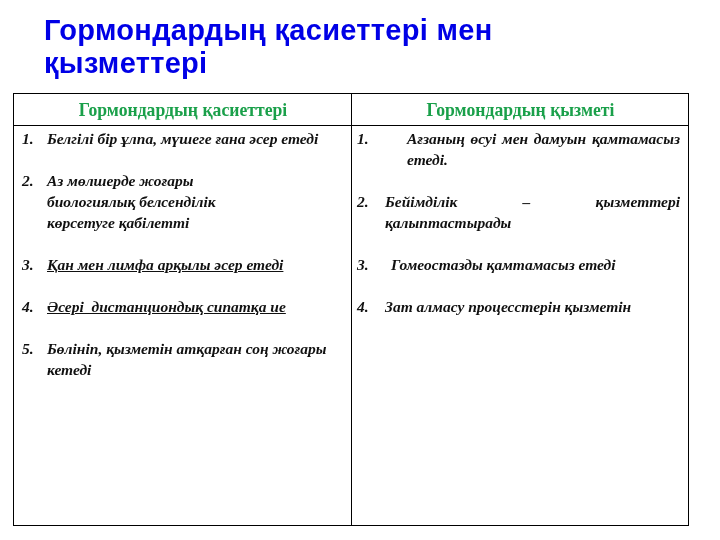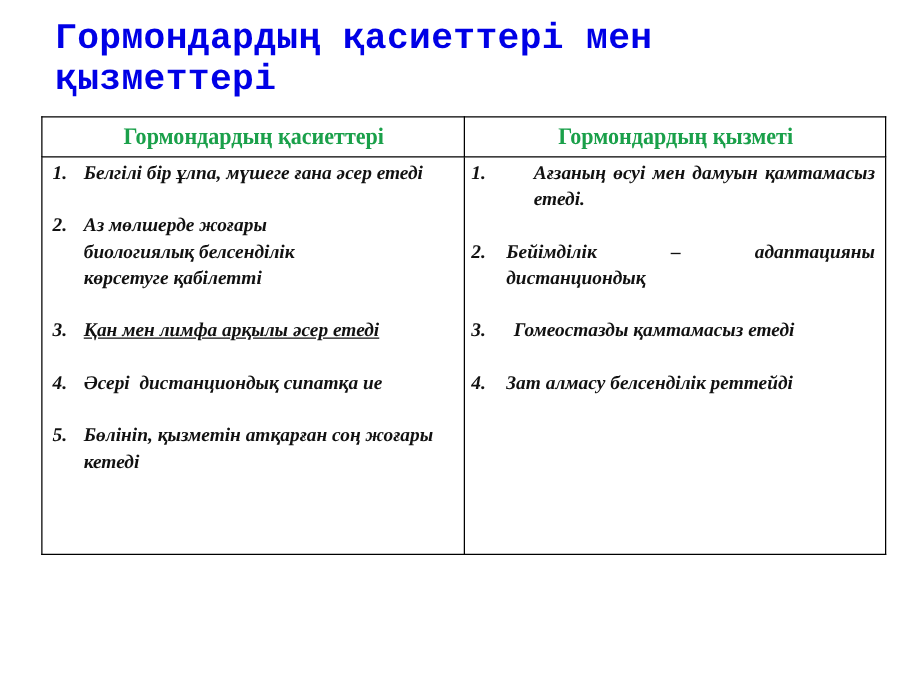--- a/index.html
+++ b/index.html
@@ -13,33 +13,33 @@
       position: relative;
       overflow: hidden;
       font-family: "DejaVu Serif", serif;
     }
     .title {
       position: absolute;
       left: 44px;
       top: 14px;
       width: 600px;
       margin: 0;
-      font-family: Liberation Mono, monospace;
+      font-family: Liberation Sans, sans-serif;
       font-weight: bold;
       font-size: 29px;
       line-height: 33px;
       color: #0000e6;
       letter-spacing: 0.3px;
     }
     .table {
       position: absolute;
-      left: 33px;
+      left: 13px;
       top: 93px;
       width: 675px;
-      height: 351px;
+      height: 433px;
       border-collapse: collapse;
       table-layout: fixed;
     }
     .table td, .table th {
       border: 1.5px solid #000;
       padding: 0;
       vertical-align: top;
     }
     .table th {
       height: 31px;
@@ -108,43 +108,43 @@
           <li>
             <span class="num">2.</span>
             <span class="txt" style="display:block;width:205px;">Аз мөлшерде жоғары биологиялық белсенділік көрсетуге қабілетті</span>
           </li>
           <li>
             <span class="num">3.</span>
             <span class="txt" style="display:block;width:260px;text-decoration:underline;">Қан мен лимфа арқылы әсер етеді</span>
           </li>
           <li>
             <span class="num">4.</span>
-            <span class="txt" style="display:block;width:290px;white-space:pre-wrap;">Әсері  дистанциондық сипатқа ие</span>
+            <span class="txt" style="display:block;width:290px;white-space:pre-wrap;text-decoration:underline;">Әсері  дистанциондық сипатқа ие</span>
           </li>
           <li>
             <span class="num">5.</span>
             <span class="txt" style="display:block;width:300px;">Бөлініп, қызметін атқарған соң жоғары кетеді</span>
           </li>
         </ol>
       </td>
       <td>
         <ol class="list right">
           <li>
             <span class="num">1.</span>
             <span class="txt" style="display:block;margin-left:22px;">Ағзаның өсуі мен дамуын қамтамасыз етеді.</span>
           </li>
           <li>
             <span class="num">2.</span>
-            <span class="txt" style="display:block;">Бейімділік – адаптацияны дистанциондық</span>
+            <span class="txt" style="display:block;">Бейімділік – қызметтері қалыптастырады</span>
           </li>
           <li class="indent-extra">
             <span class="num">3.</span>
             <span class="txt" style="display:block;">Гомеостазды қамтамасыз етеді</span>
           </li>
           <li>
             <span class="num">4.</span>
-            <span class="txt" style="display:block;">Зат алмасу белсенділік реттейді</span>
+            <span class="txt" style="display:block;">Зат алмасу процесстерін қызметін</span>
           </li>
         </ol>
       </td>
     </tr>
   </tbody>
 </table>
 
 </body></html>

